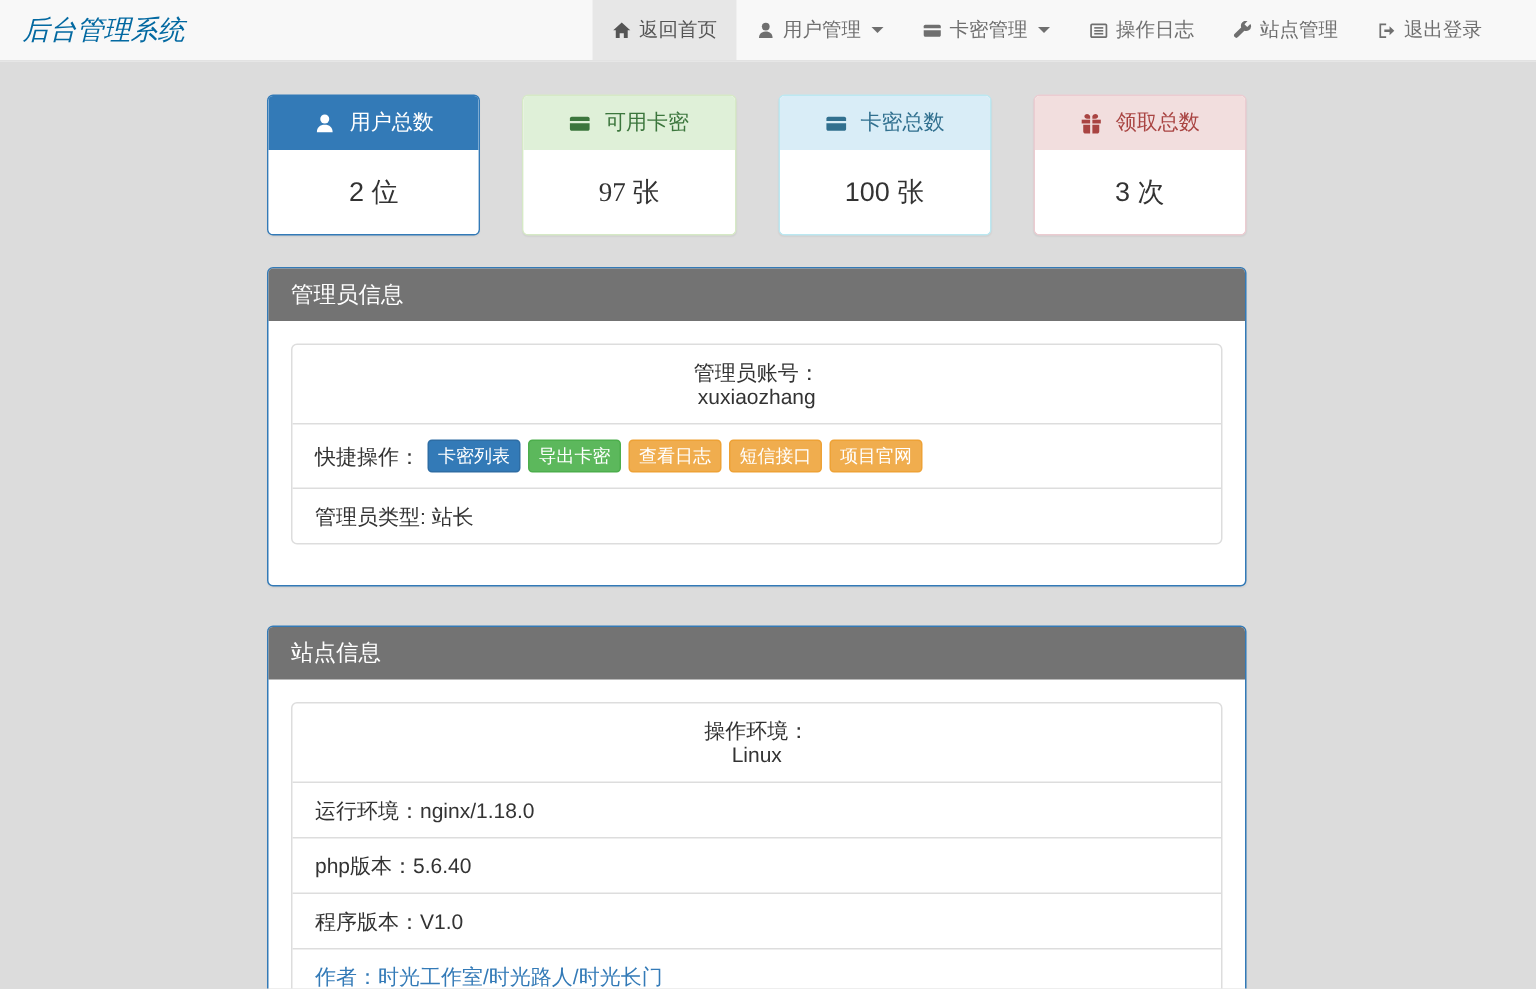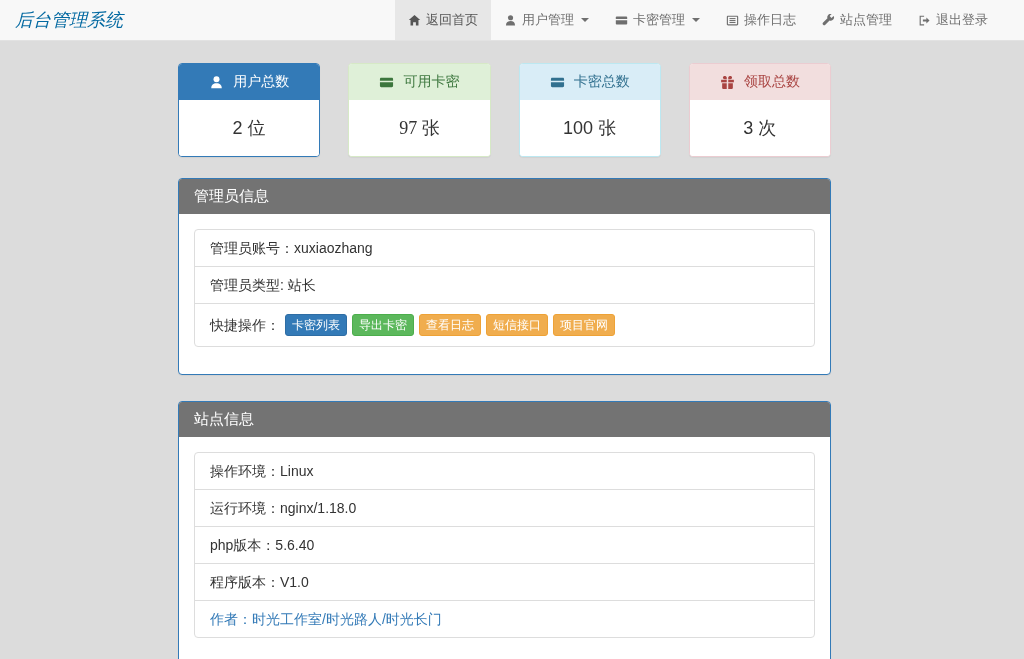--- a/index.html
+++ b/index.html
@@ -52,21 +52,21 @@
   .panel { background:#fff; border:1px solid #337ab7; border-radius:4px;
            box-shadow:0 1px 1px rgba(0,0,0,.05); }
   .panel-admin { margin-top:21px; }
   .panel-site  { margin-top:26px; }
   .panel-heading { background:#737373; color:#fff; padding:8px 15px;
                    font-size:15px; border-radius:3px 3px 0 0; }
   .panel-body { padding:15px 15px 27px; }
   .list-group { border:1px solid #ddd; border-radius:4px; }
   .info-row { padding:10px 15px; line-height:16px; display:flex; align-items:center;
               border-top:1px solid #ddd; font-size:14px; }
-  .info-row:first-child { border-top:none; }
+  .info-row:first-child { border-top:none;flex-direction:column; }
   .info-row .row-label { white-space:pre; }
   .info-row.link-row, .info-row.link-row .row-label, .info-row.link-row .row-value
               { color:#337ab7; }
   .info-row.link-row .row-value { cursor:pointer; }
   
   .btn {
     display:inline-block; padding:2px 6px; margin-left:5px; font-size:12px;
     line-height:16px; border-radius:3px; color:#fff; cursor:pointer;
     border:1px solid transparent; white-space:nowrap;
   }
@@ -197,31 +197,31 @@
 
   <div class="panel panel-admin">
     <div class="panel-heading">管理员信息</div>
     <div class="panel-body">
       <div class="list-group">
           <div class="info-row">
             <span class="row-label">管理员账号：</span>
             <span class="row-value">xuxiaozhang</span>
           </div>
           <div class="info-row">
-            <span class="row-label">管理员类型: </span>
-            <span class="row-value">站长</span>
-          </div>
-          <div class="info-row">
             <span class="row-label">快捷操作：</span>
             <span class="btn btn-primary">卡密列表</span>
             <span class="btn btn-success">导出卡密</span>
             <span class="btn btn-warning">查看日志</span>
             <span class="btn btn-warning">短信接口</span>
             <span class="btn btn-warning">项目官网</span>
           </div>
+          <div class="info-row">
+            <span class="row-label">管理员类型: </span>
+            <span class="row-value">站长</span>
+          </div>
         </div>
     </div>
   </div>
 
   <div class="panel panel-site">
     <div class="panel-heading">站点信息</div>
     <div class="panel-body">
       <div class="list-group">
           <div class="info-row">
             <span class="row-label">操作环境：</span>

